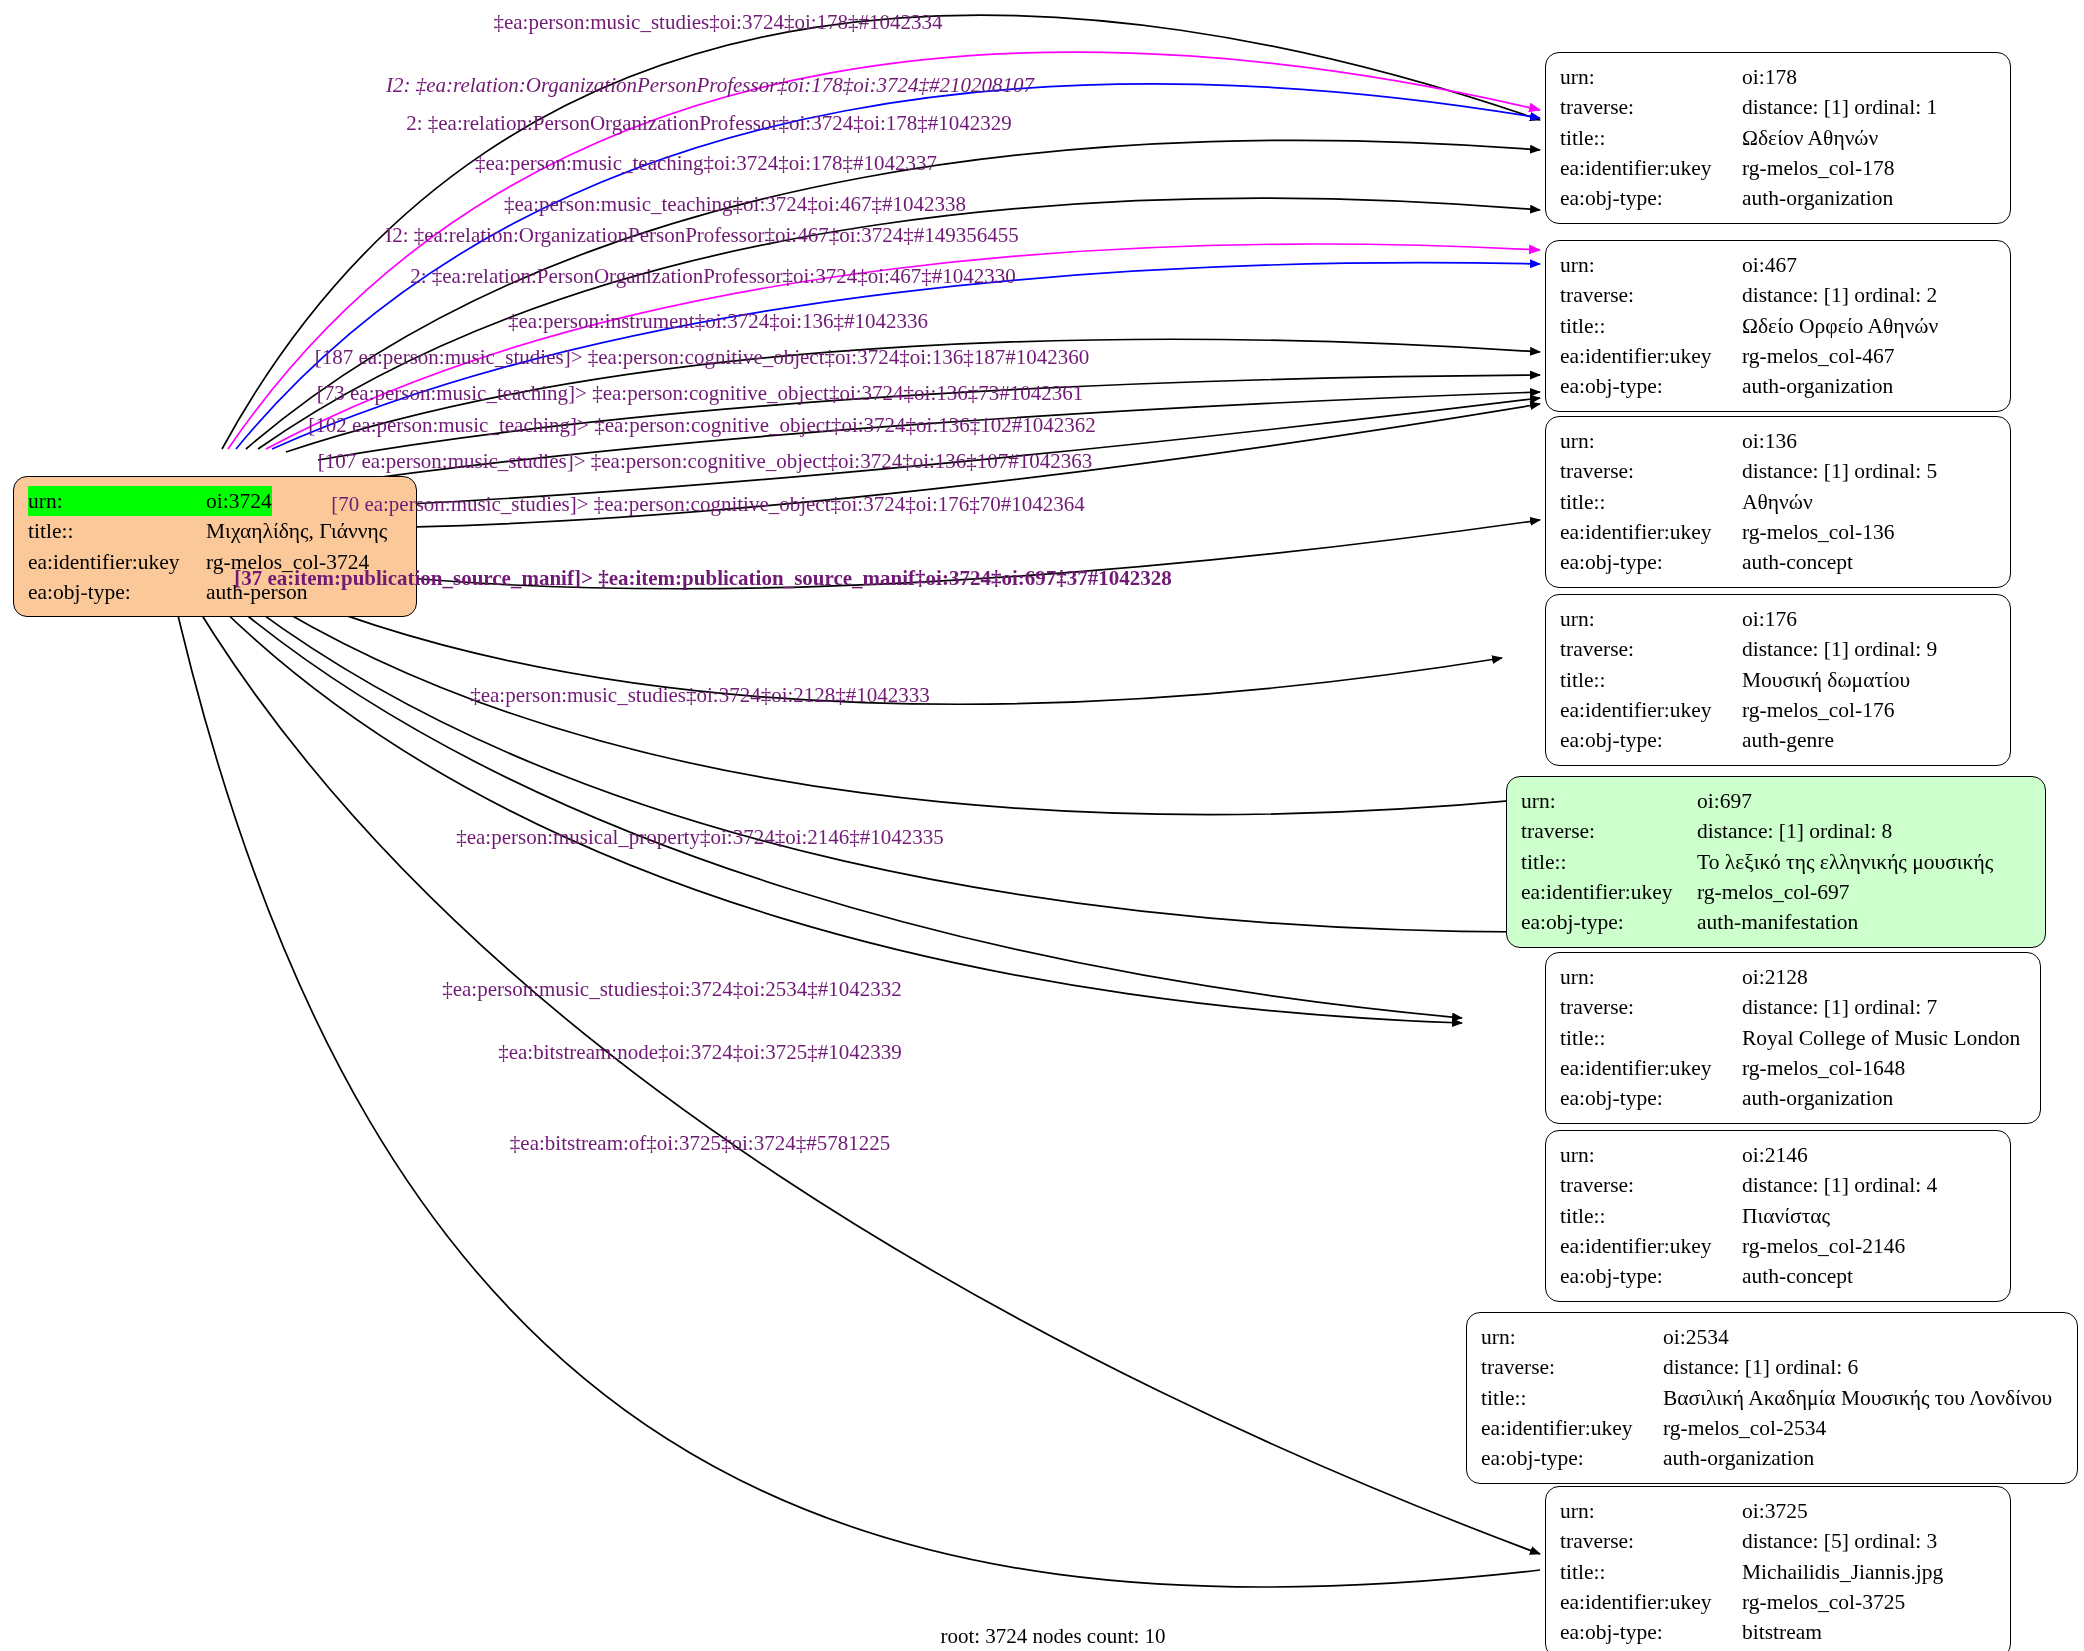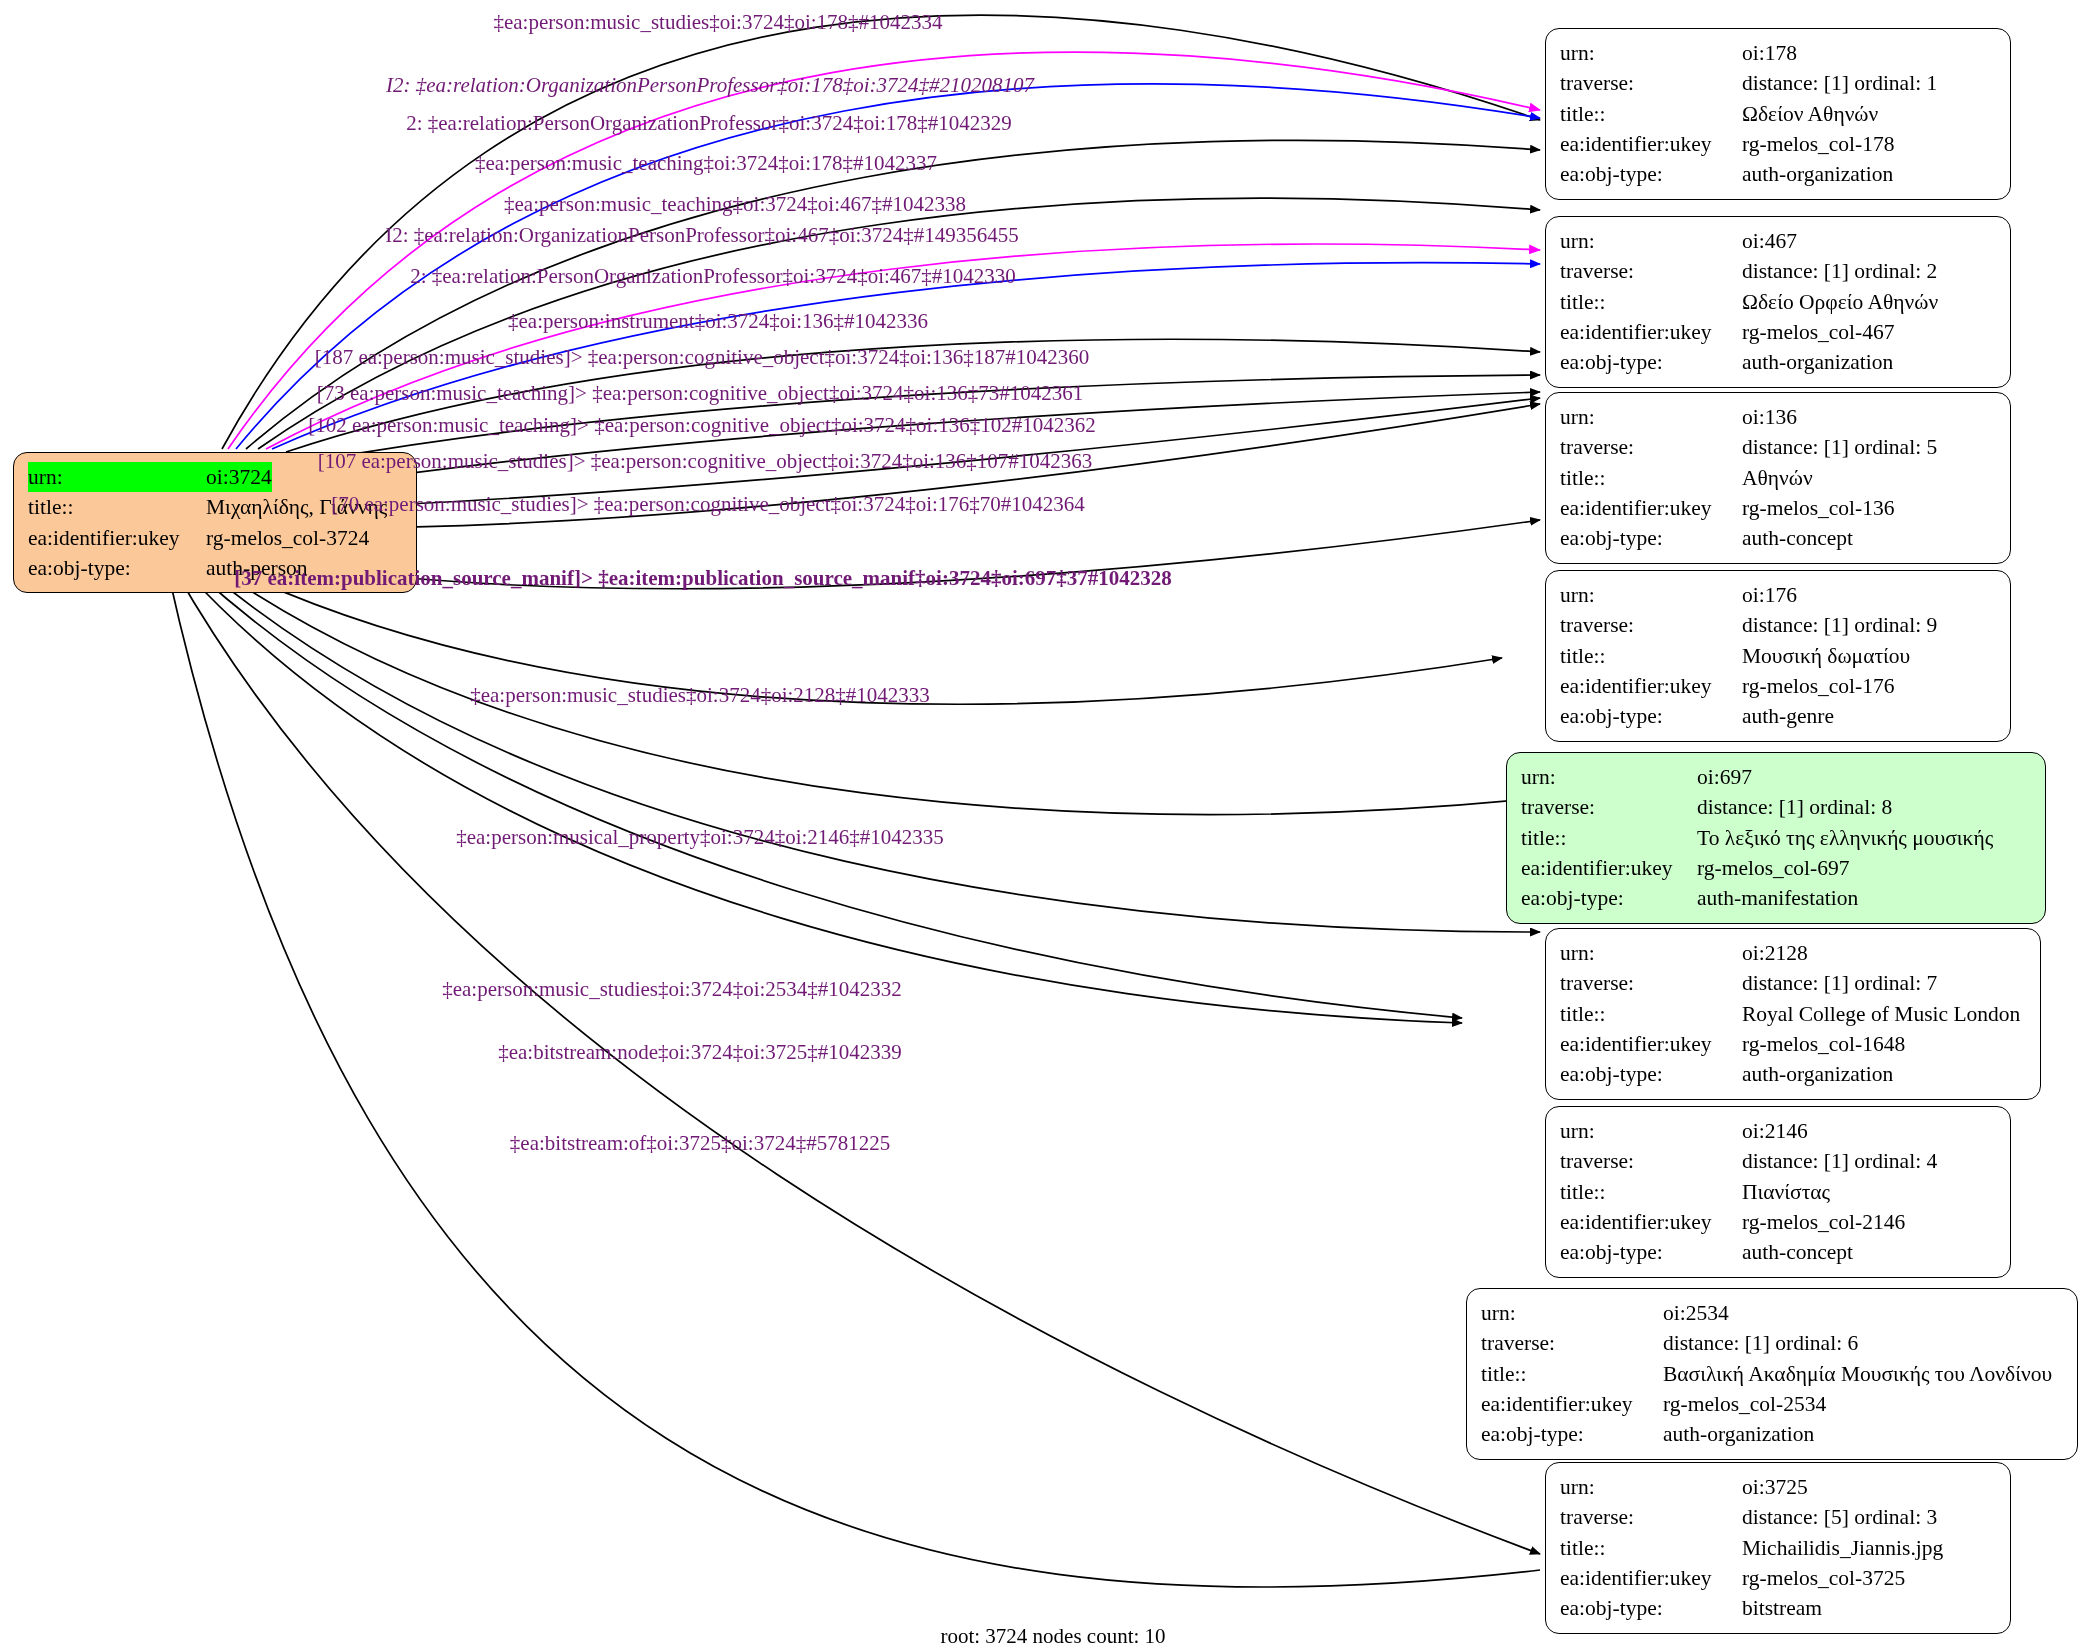--- a/index.html
+++ b/index.html
@@ -1,21 +1,21 @@
 <!DOCTYPE html>
 <html><head>
 <meta charset="utf-8">
 <style>
   html,body{margin:0;padding:0;background:#ffffff;}
   body{width:2084px;height:1651px;overflow:hidden;
        font-family:"Liberation Serif","DejaVu Serif",serif;}
   #stage{position:relative;width:2084px;height:1651px;}
   svg.edges{position:absolute;left:0;top:0;width:2084px;height:1651px;}
   .node{position:absolute;box-sizing:border-box;border:1.6px solid #000;
-        border-radius:14px;background:#ffffff;padding:9px 14px 9px 14px;}
+        border-radius:14px;background:#ffffff;padding:9px 14px 9px 14px;margin-top:24px;}
   .node.root{background:#fbc89a;border-color:#000;}
   .node.green{background:#ccffcc;border-color:#000;}
   .row{display:flex;align-items:baseline;font-size:21.5px;line-height:1.41;color:#000;white-space:nowrap;}
   .k{flex:0 0 auto;}
   .v{flex:0 0 auto;}
   .row.hl .k,.row.hl .v{background:#00ff00;}
   .elabel{position:absolute;font-size:21px;line-height:1;color:#701a75;
           white-space:nowrap;transform:translate(-50%,-50%);}
   .footer{position:absolute;font-size:21px;color:#000;white-space:nowrap;
           transform:translate(-50%,-50%);}

